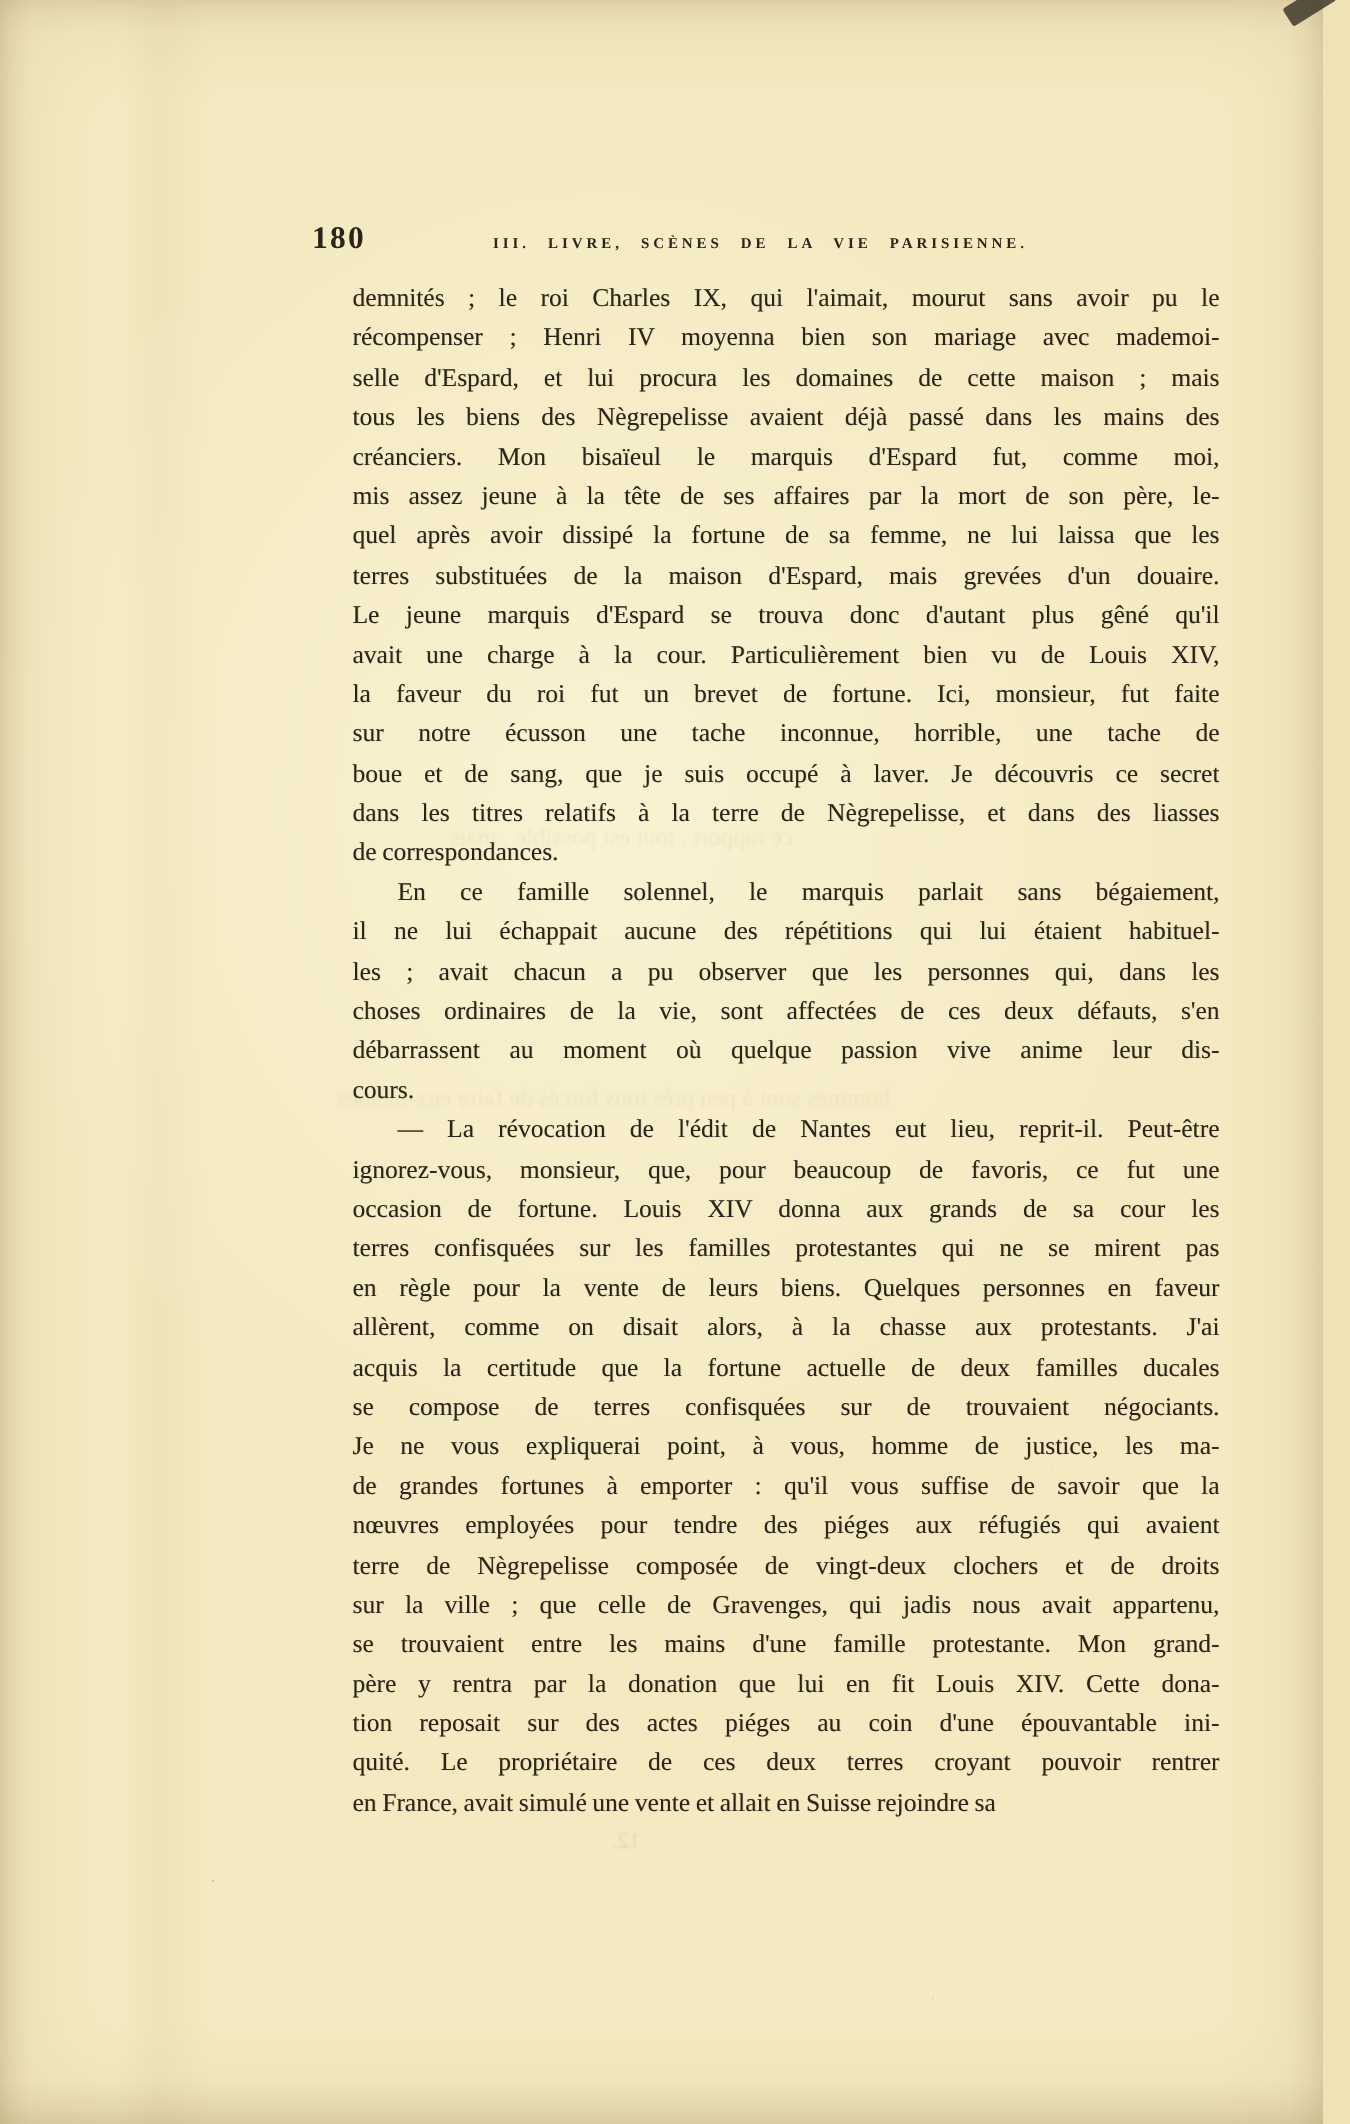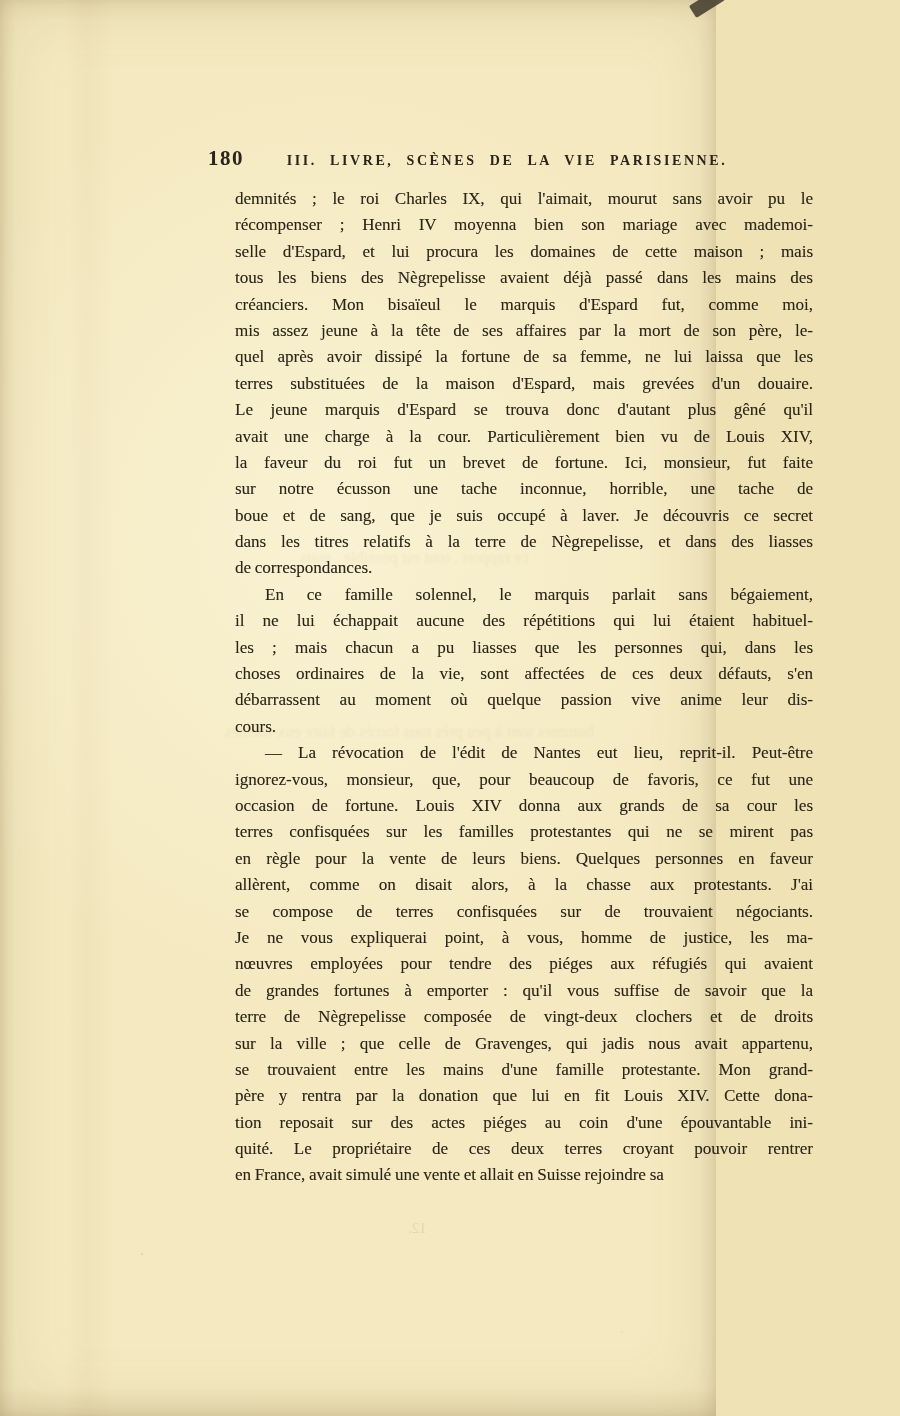--- a/index.html
+++ b/index.html
@@ -8,21 +8,21 @@
   }
   html,body{margin:0;padding:0;}
   body{
     width:900px;height:1416px;
     background:#efe3b6;
     font-family:"Liberation Serif","DejaVu Serif",serif;
     overflow:hidden;
   }
   .page{
     position:relative;
-    width:716px;height:1416px;
+    width:882px;height:1416px;
     background:
       radial-gradient(ellipse 620px 700px at 46% 38%, rgba(255,250,228,0.50), rgba(255,250,228,0) 70%),
       linear-gradient(90deg, rgba(140,110,60,0.12), rgba(140,110,60,0) 2.2%, rgba(140,110,60,0) 97.5%, rgba(140,110,60,0.10)),
       linear-gradient(0deg, rgba(120,95,50,0.12), rgba(120,95,50,0) 2%, rgba(120,95,50,0) 98.5%, rgba(120,95,50,0.07)),
       linear-gradient(90deg, rgba(150,120,70,0) 9%, rgba(150,120,70,0.05) 12%, rgba(150,120,70,0) 16%),
       var(--paper);
     box-shadow: inset 0 0 70px rgba(125,98,48,0.16), inset 0 0 9px rgba(125,98,48,0.10);
   }
   
   .speckles{
@@ -56,21 +56,21 @@
     letter-spacing:1.5px;
     padding-left:18px;
     width:72px;
     flex:0 0 auto;
     font-weight:600;
   }
   .running-title{
     flex:1;
     text-align:center;
     padding-right:34px;
-    font-size:14px;
+    font-size:10px;
     font-weight:700;
     letter-spacing:2.6px;
     word-spacing:7px;
     white-space:nowrap;
   }
   .body-text{
     position:absolute;
     left:190px; top:186px; width:578px;
     color:var(--ink);
     font-size:17px;
@@ -129,34 +129,35 @@
       <div class="line">terres substituées de la maison d'Espard, mais grevées d'un douaire.</div>
       <div class="line">Le jeune marquis d'Espard se trouva donc d'autant plus gêné qu'il</div>
       <div class="line">avait une charge à la cour. Particulièrement bien vu de Louis XIV,</div>
       <div class="line">la faveur du roi fut un brevet de fortune. Ici, monsieur, fut faite</div>
       <div class="line">sur notre écusson une tache inconnue, horrible, une tache de</div>
       <div class="line">boue et de sang, que je suis occupé à laver. Je découvris ce secret</div>
       <div class="line">dans les titres relatifs à la terre de Nègrepelisse, et dans des liasses</div>
       <div class="line par-end">de correspondances.</div>
       <div class="line indent">En ce famille solennel, le marquis parlait sans bégaiement,</div>
       <div class="line">il ne lui échappait aucune des répétitions qui lui étaient habituel-</div>
-      <div class="line">les ; mais chacun a pu liasses que les personnes qui, dans les</div>
+      <div class="line">les ; avait chacun a pu observer que les personnes qui, dans les</div>
       <div class="line">choses ordinaires de la vie, sont affectées de ces deux défauts, s'en</div>
       <div class="line">débarrassent au moment où quelque passion vive anime leur dis-</div>
       <div class="line par-end">cours.</div>
       <div class="line indent">— La révocation de l'édit de Nantes eut lieu, reprit-il. Peut-être</div>
       <div class="line">ignorez-vous, monsieur, que, pour beaucoup de favoris, ce fut une</div>
       <div class="line">occasion de fortune. Louis XIV donna aux grands de sa cour les</div>
       <div class="line">terres confisquées sur les familles protestantes qui ne se mirent pas</div>
       <div class="line">en règle pour la vente de leurs biens. Quelques personnes en faveur</div>
       <div class="line">allèrent, comme on disait alors, à la chasse aux protestants. J'ai</div>
+      <div class="line">acquis la certitude que la fortune actuelle de deux familles ducales</div>
       <div class="line">se compose de terres confisquées sur de trouvaient négociants.</div>
       <div class="line">Je ne vous expliquerai point, à vous, homme de justice, les ma-</div>
+      <div class="line">de grandes fortunes à emporter : qu'il vous suffise de savoir que la</div>
       <div class="line">nœuvres employées pour tendre des piéges aux réfugiés qui avaient</div>
-      <div class="line">de grandes fortunes à emporter : qu'il vous suffise de savoir que la</div>
       <div class="line">terre de Nègrepelisse composée de vingt-deux clochers et de droits</div>
       <div class="line">sur la ville ; que celle de Gravenges, qui jadis nous avait appartenu,</div>
       <div class="line">se trouvaient entre les mains d'une famille protestante. Mon grand-</div>
       <div class="line">père y rentra par la donation que lui en fit Louis XIV. Cette dona-</div>
       <div class="line">tion reposait sur des actes piéges au coin d'une épouvantable ini-</div>
       <div class="line">quité. Le propriétaire de ces deux terres croyant pouvoir rentrer</div>
       <div class="line par-end">en France, avait simulé une vente et allait en Suisse rejoindre sa</div>
     </div>
 
   <div class="ghost ghost-1">ce rapport , tout est possible , mais</div>

